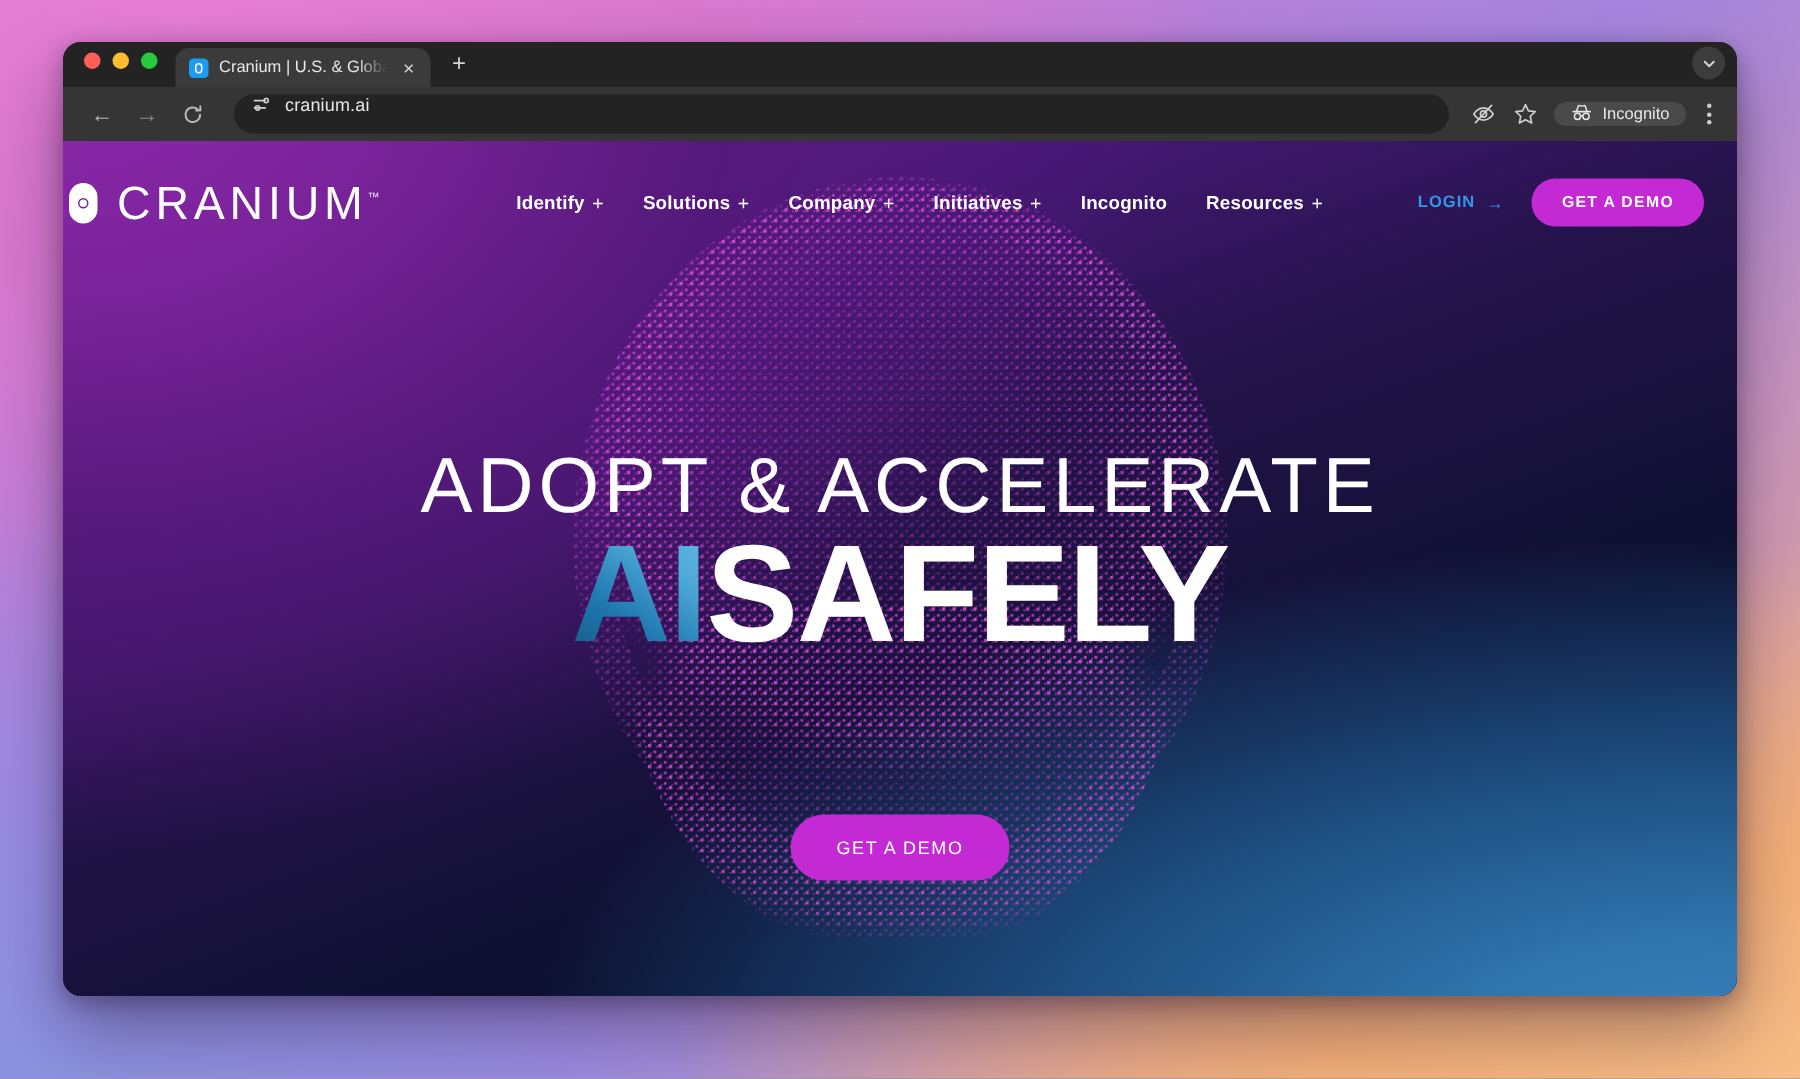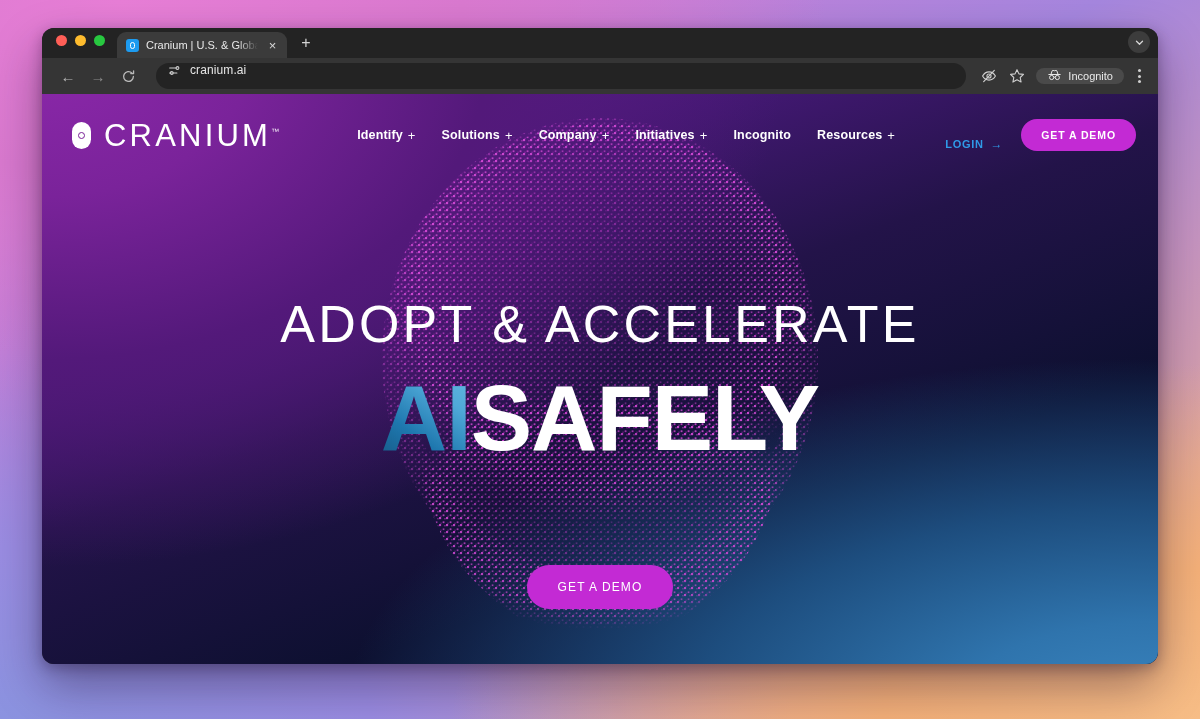--- a/index.html
+++ b/index.html
@@ -201,21 +201,21 @@
   }
   .skull-cloud svg { display: block; width: 100%; height: 100%; }
 
   
   .site-header {
     position: relative;
     z-index: 4;
     height: 82px;
     display: flex;
     align-items: center;
-    padding: 0 22px 0 28px;
+    padding: 0 22px 0 2px;
   }
   .logo {
     display: flex;
     align-items: center;
     gap: 13px;
     margin-left: 2px;
   }
   .logo-mark {
     width: 19px; height: 27px;
     border-radius: 10px;
@@ -258,21 +258,21 @@
     color: #ffffff;
     font-size: 12.5px;
     font-weight: bold;
     letter-spacing: 0.15px;
     white-space: nowrap;
   }
   .nav-plus { font-size: 13px; font-weight: 400; }
 
   .header-actions {
     display: flex;
-    align-items: flex-end;
+    align-items: center;
     gap: 18px;
   }
   .login-link {
     display: flex;
     align-items: center;
     gap: 7px;
     color: #2f9ae8;
     font-size: 11px;
     font-weight: bold;
     letter-spacing: 0.7px;
@@ -298,21 +298,20 @@
     padding-top: 122px;
   }
   .hero-eyebrow {
     color: #ffffff;
     font-size: 52px;
     font-weight: 400;
     letter-spacing: 3.2px;
     line-height: 1;
   }
   .hero-title {
-    margin-top: 22px;
     font-size: 92px;
     font-weight: bold;
     letter-spacing: -1px;
     line-height: 1;
     color: #ffffff;
   }
   .hero-title .ai {
     background: linear-gradient(35deg, #15557f 0%, #1e77ae 35%, #4fa9d8 70%, #66b9e2 100%);
     -webkit-background-clip: text;
     background-clip: text;

